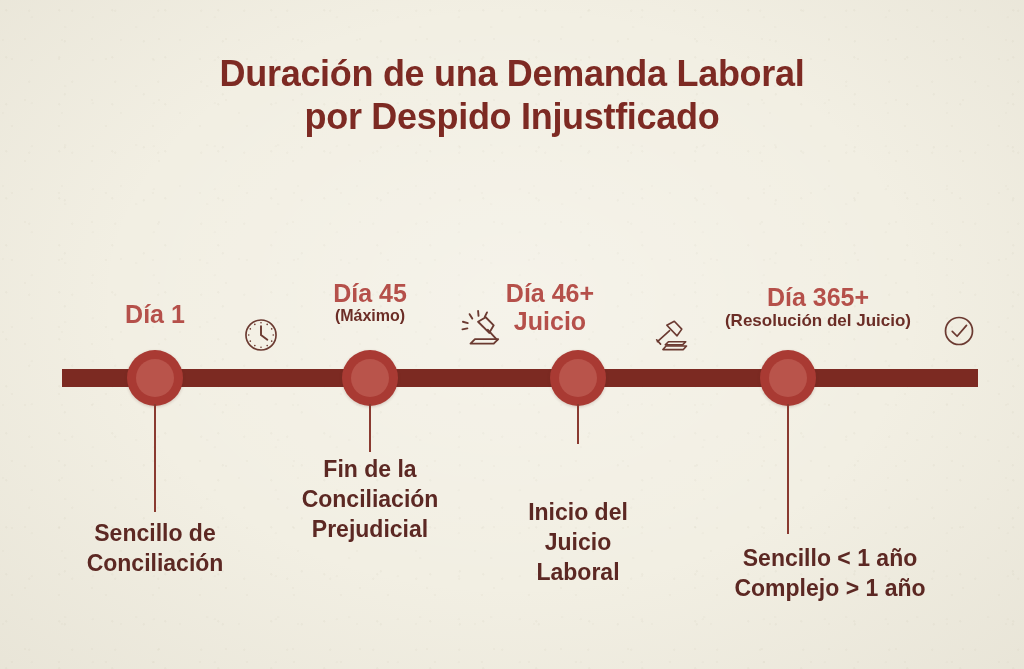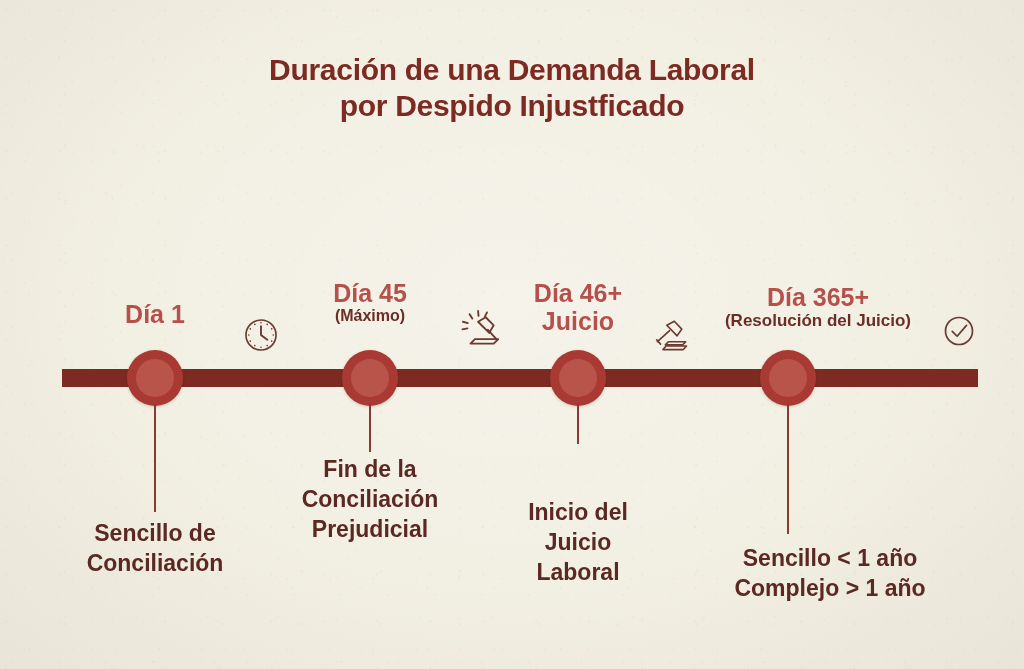--- a/index.html
+++ b/index.html
@@ -43,21 +43,21 @@
   .title-block {
     position: absolute;
     top: 52px;
     left: 0;
     width: 1024px;
     text-align: center;
     z-index: 5;
   }
   .title-line {
     color: #7d2a23;
-    font-size: 30px;
+    font-size: 36px;
     font-weight: bold;
     line-height: 1.20;
     letter-spacing: -0.3px;
     white-space: nowrap;
   }
 
   
   .timeline-area {
     position: absolute;
     inset: 0;
@@ -176,21 +176,21 @@
     <div class="day-sub">(Máximo)</div>
   </div>
   <div class="node" style="left:370px;"></div>
   <div class="stem" style="left:370px; top:404px; height:48px;"></div>
   <div class="label-below" style="left:370px; top:455px;">
     <div>Fin de la</div>
     <div>Conciliación</div>
     <div>Prejudicial</div>
   </div>
 
-  <div class="label-above" style="left:578px; top:279px;">
+  <div class="label-above" style="left:550px; top:279px;">
     <div class="day-text">Día 46+</div>
     <div class="day-sub red">Juicio</div>
   </div>
   <div class="node" style="left:578px;"></div>
   <div class="stem" style="left:578px; top:404px; height:40px;"></div>
   <div class="label-below" style="left:578px; top:450px;margin-top:48px;">
     <div>Inicio del</div>
     <div>Juicio</div>
     <div>Laboral</div>
   </div>

